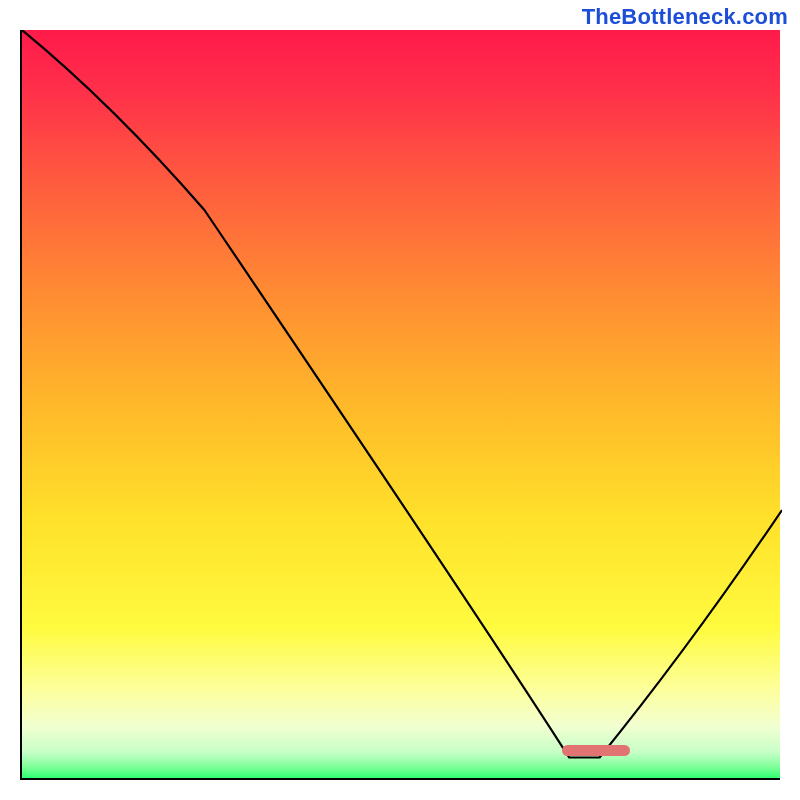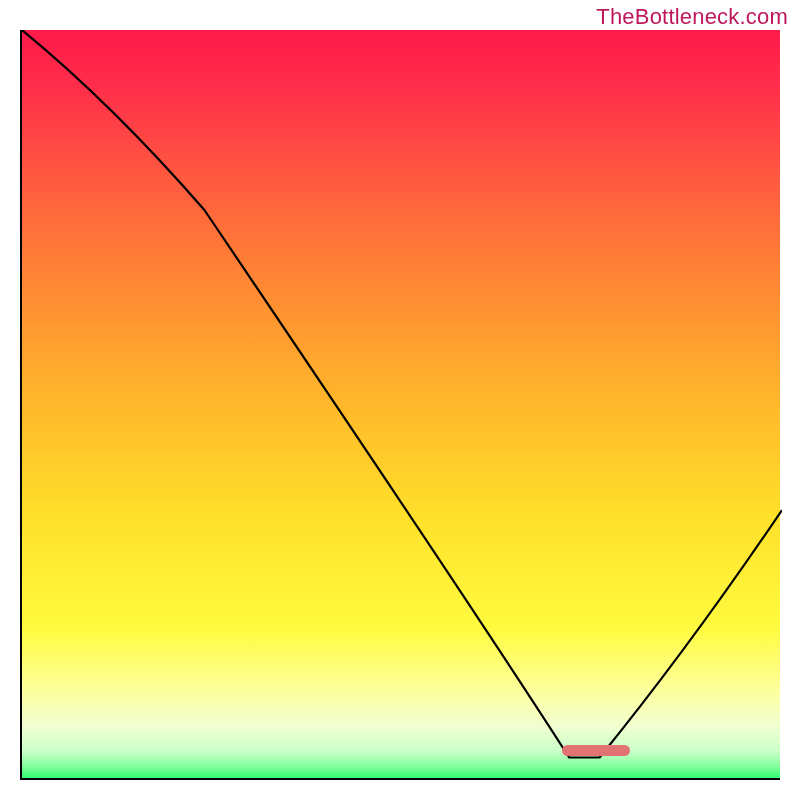--- a/index.html
+++ b/index.html
@@ -8,22 +8,22 @@
     height: 800px;
     background: #ffffff;
     position: relative;
     font-family: Arial, Helvetica, sans-serif;
   }
   .watermark {
     position: absolute;
     top: 4px;
     right: 12px;
     font-size: 22px;
-    font-weight: 400;
-    color: #be185d;
+    font-weight: 700;
+    color: #1d4ed8;
     letter-spacing: 0.2px;
     z-index: 10;
   }
   .chart-area {
     position: absolute;
     left: 20px;
     top: 30px;
     width: 760px;
     height: 750px;
     border-left: 2.5px solid #000;

